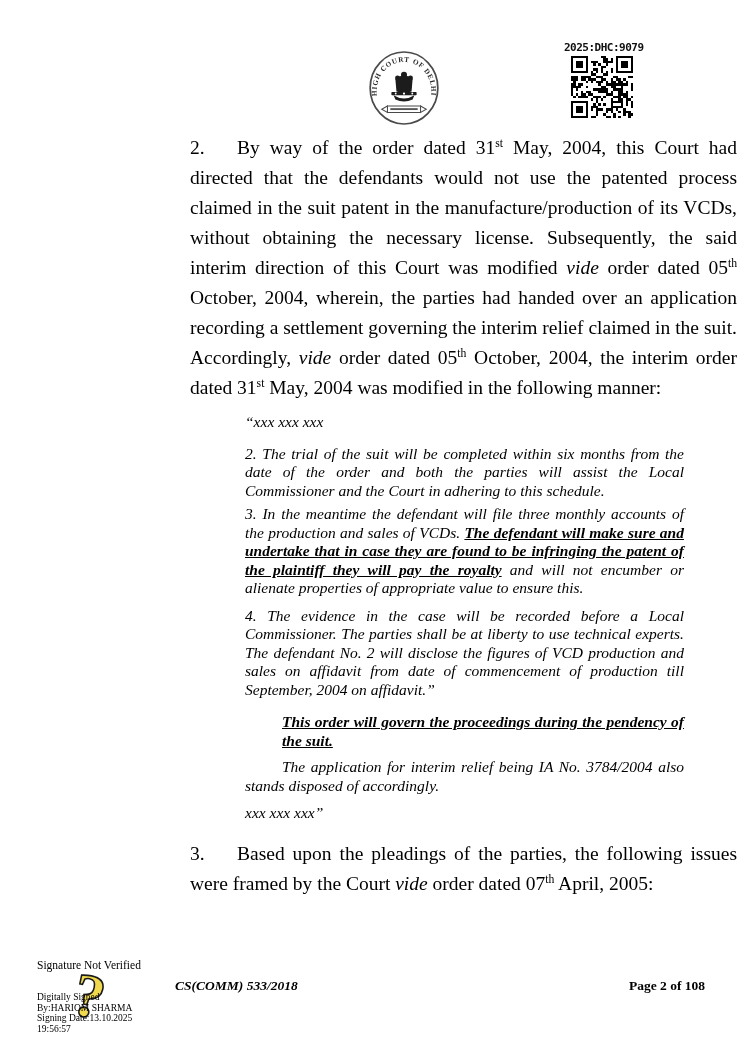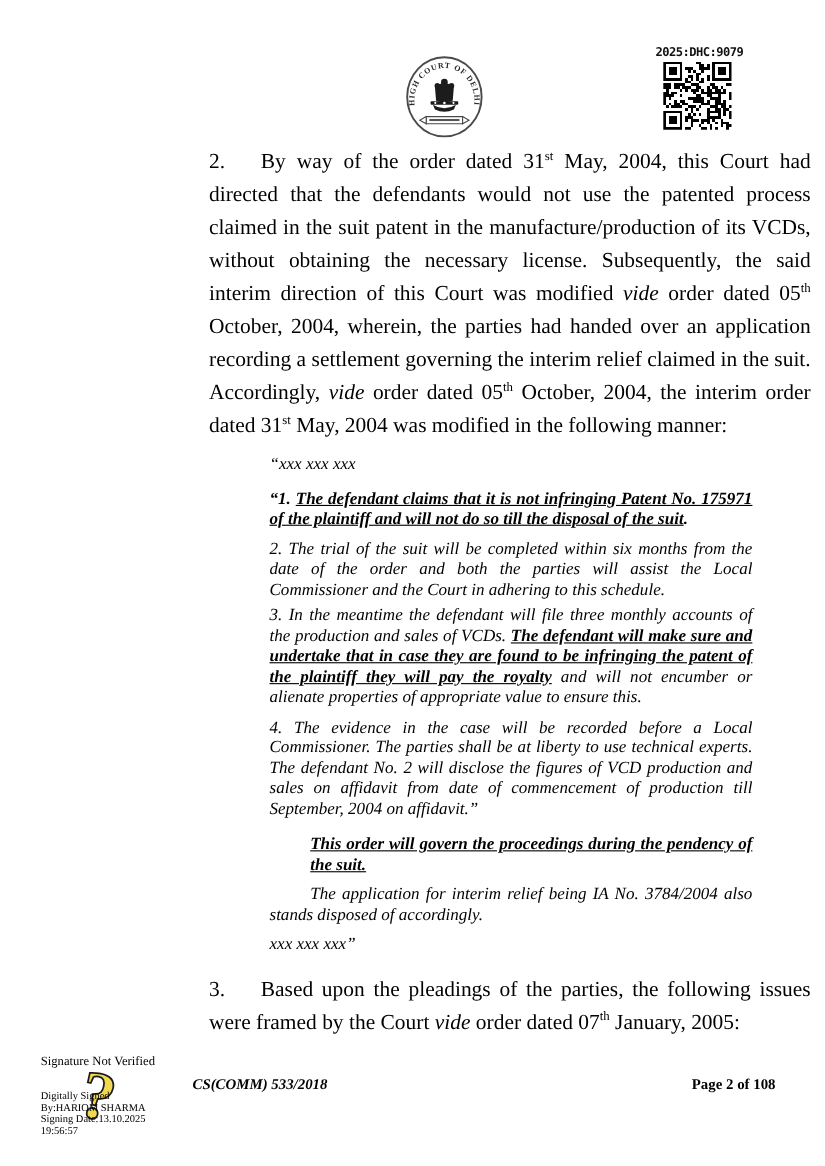--- a/index.html
+++ b/index.html
@@ -2,21 +2,21 @@
 <html><head>
 <meta charset="utf-8">
 <style>
   html,body{margin:0;padding:0;background:#ffffff;}
   body{width:750px;height:1060px;position:relative;overflow:hidden;
        font-family:"Liberation Serif", serif;color:#000;}
   .page{position:absolute;inset:0;background:#fff;}
 
   
   .seal{position:absolute;left:368px;top:49px;width:72px;height:78px;}
-  .qr-block{position:absolute;left:596px;top:41px;width:76px;text-align:left;}
+  .qr-block{position:absolute;left:564px;top:41px;width:76px;text-align:left;}
   .qr-ref{font-family:"DejaVu Sans Mono", monospace;font-size:11px;font-weight:bold;
           letter-spacing:-0.5px;white-space:nowrap;margin-bottom:2px;color:#111;}
   .qr-svg{width:62px;height:62px;display:block;margin:0 auto;}
 
   
   .content{position:absolute;left:158px;top:133px;width:547px;margin-left:32px;}
   .body-para{font-size:19.5px;line-height:30px;text-align:justify;margin:0;}
   .body-para .para-num{display:inline-block;width:47px;}
   .para3{margin-top:16px;}
 
@@ -392,30 +392,29 @@
         <rect x="6" y="24" width="1" height="1" fill="#000"></rect>
       </svg>
   </div>
 
   <div class="content">
 
     <p class="body-para"><span class="para-num">2.</span><span><span>By way of the order dated 31</span><span class="st-sup">st</span><span> May, 2004, this Court had directed that the defendants would not use the patented process claimed in the suit patent in the manufacture/production of its VCDs, without obtaining the necessary license. Subsequently, the said interim direction of this Court was modified </span><span class="st-i">vide</span><span> order dated 05</span><span class="st-sup">th</span><span> October, 2004, wherein, the parties had handed over an application recording a settlement governing the interim relief claimed in the suit. Accordingly, </span><span class="st-i">vide</span><span> order dated 05</span><span class="st-sup">th</span><span> October, 2004, the interim order dated 31</span><span class="st-sup">st</span><span> May, 2004 was modified in the following manner:</span></span></p>
 
     <div class="quote">
       <p class="q open">“xxx xxx xxx</p>
-      <p class="q item1"><span class="st-bi">“1. </span><span class="st-biu">The defendant claims that it is not infringing Patent No. 175971 of the plaintiff and will not do so till the disposal of the suit</span><span class="st-bi">.</span></p>
       <p class="q"><span class="st-i">2. The trial of the suit will be completed within six months from the date of the order and both the parties will assist the Local Commissioner and the Court in adhering to this schedule.</span></p>
       <p class="q"><span class="st-i">3. In the meantime the defendant will file three monthly accounts of the production and sales of VCDs. </span><span class="st-biu">The defendant will make sure and undertake that in case they are found to be infringing the patent of the plaintiff they will pay the royalty</span><span class="st-i"> and will not encumber or alienate properties of appropriate value to ensure this.</span></p>
       <p class="q item4"><span class="st-i">4. The evidence in the case will be recorded before a Local Commissioner. The parties shall be at liberty to use technical experts. The defendant No. 2 will disclose the figures of VCD production and sales on affidavit from date of commencement of production till September, 2004 on affidavit.”</span></p>
       <p class="q order-note"><span class="st-biu">This order will govern the proceedings during the pendency of the suit. </span></p>
       <p class="q indent">The application for interim relief being IA No. 3784/2004 also stands disposed of accordingly.</p>
       <p class="q close">xxx xxx xxx”</p>
     </div>
 
-    <p class="body-para para3"><span class="para-num">3.</span><span><span>Based upon the pleadings of the parties, the following issues were framed by the Court </span><span class="st-i">vide</span><span> order dated 07</span><span class="st-sup">th</span><span> January, 2005:</span></span></p>
+    <p class="body-para para3"><span class="para-num">3.</span><span><span>Based upon the pleadings of the parties, the following issues were framed by the Court </span><span class="st-i">vide</span><span> order dated 07</span><span class="st-sup">th</span><span> April, 2005:</span></span></p>
   </div>
 
   <div class="sig-block">
     <svg class="sig-mark" viewBox="0 0 56 68" xmlns="http://www.w3.org/2000/svg">
       <text x="28" y="54" text-anchor="middle" font-family="Liberation Serif, serif" font-size="62" font-weight="bold" transform="rotate(12 28 34)" stroke="#1a1a1a" stroke-width="1.6" fill="#f0d94e">?</text>
     </svg>
     <div class="sig-lines">
       <div class="sig-l1">Signature Not Verified</div>
       <div class="sig-s">Digitally Signed</div>
       <div class="sig-s">By:HARIOM SHARMA</div>

